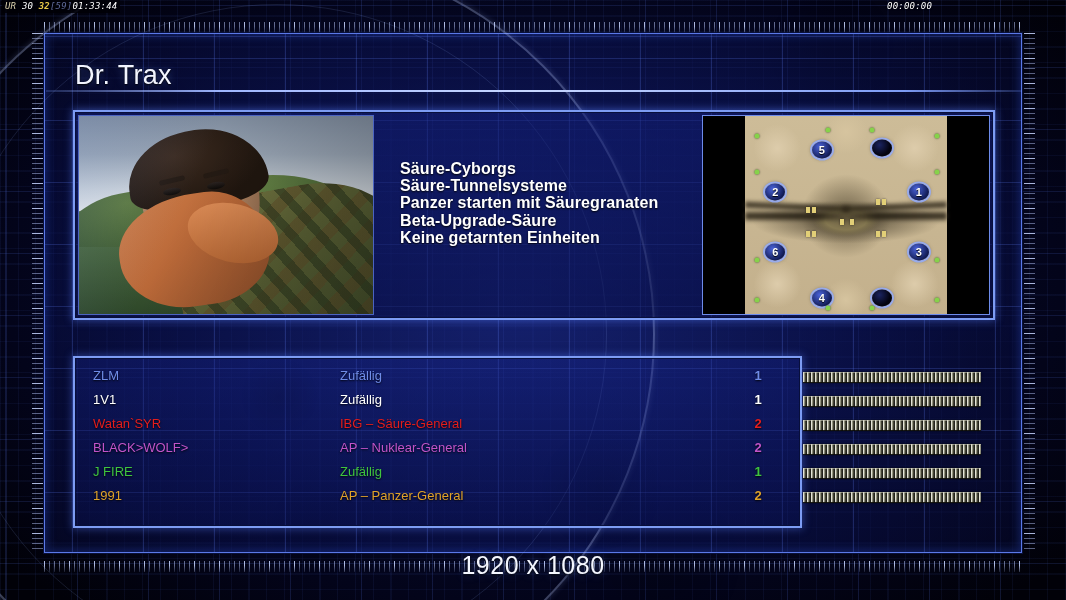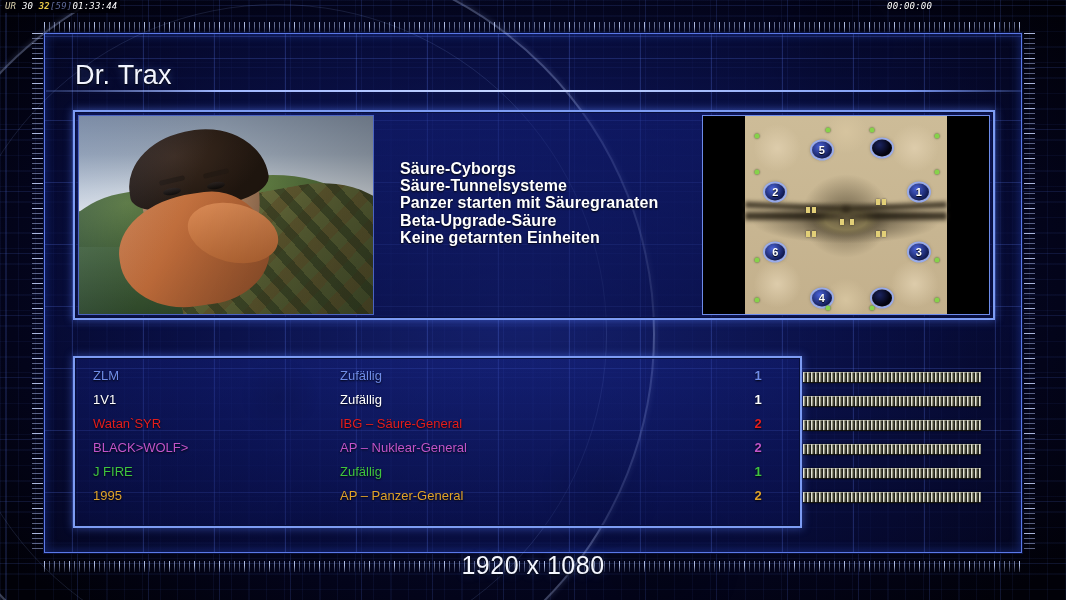--- a/index.html
+++ b/index.html
@@ -363,21 +363,21 @@
           <div class="c-team" style="color: rgb(193, 84, 201);">2</div>
           <div class="c-prog" style="width: 178px;"></div>
         </div>
         <div class="row" style="top: 106px;">
           <div class="c-name" style="color: rgb(63, 196, 63);">J FIRE</div>
           <div class="c-army" style="color: rgb(63, 196, 63);">Zufällig</div>
           <div class="c-team" style="color: rgb(63, 196, 63);">1</div>
           <div class="c-prog" style="width: 178px;"></div>
         </div>
         <div class="row" style="top: 130px;">
-          <div class="c-name" style="color: rgb(224, 162, 42);">1995</div>
+          <div class="c-name" style="color: rgb(224, 162, 42);">1991</div>
           <div class="c-army" style="color: rgb(224, 162, 42);">AP – Panzer-General</div>
           <div class="c-team" style="color: rgb(224, 162, 42);">2</div>
           <div class="c-prog" style="width: 178px;"></div>
         </div>
       </div>
 
   </div>
 
   <div id="res">1920 x 1080</div>
 

